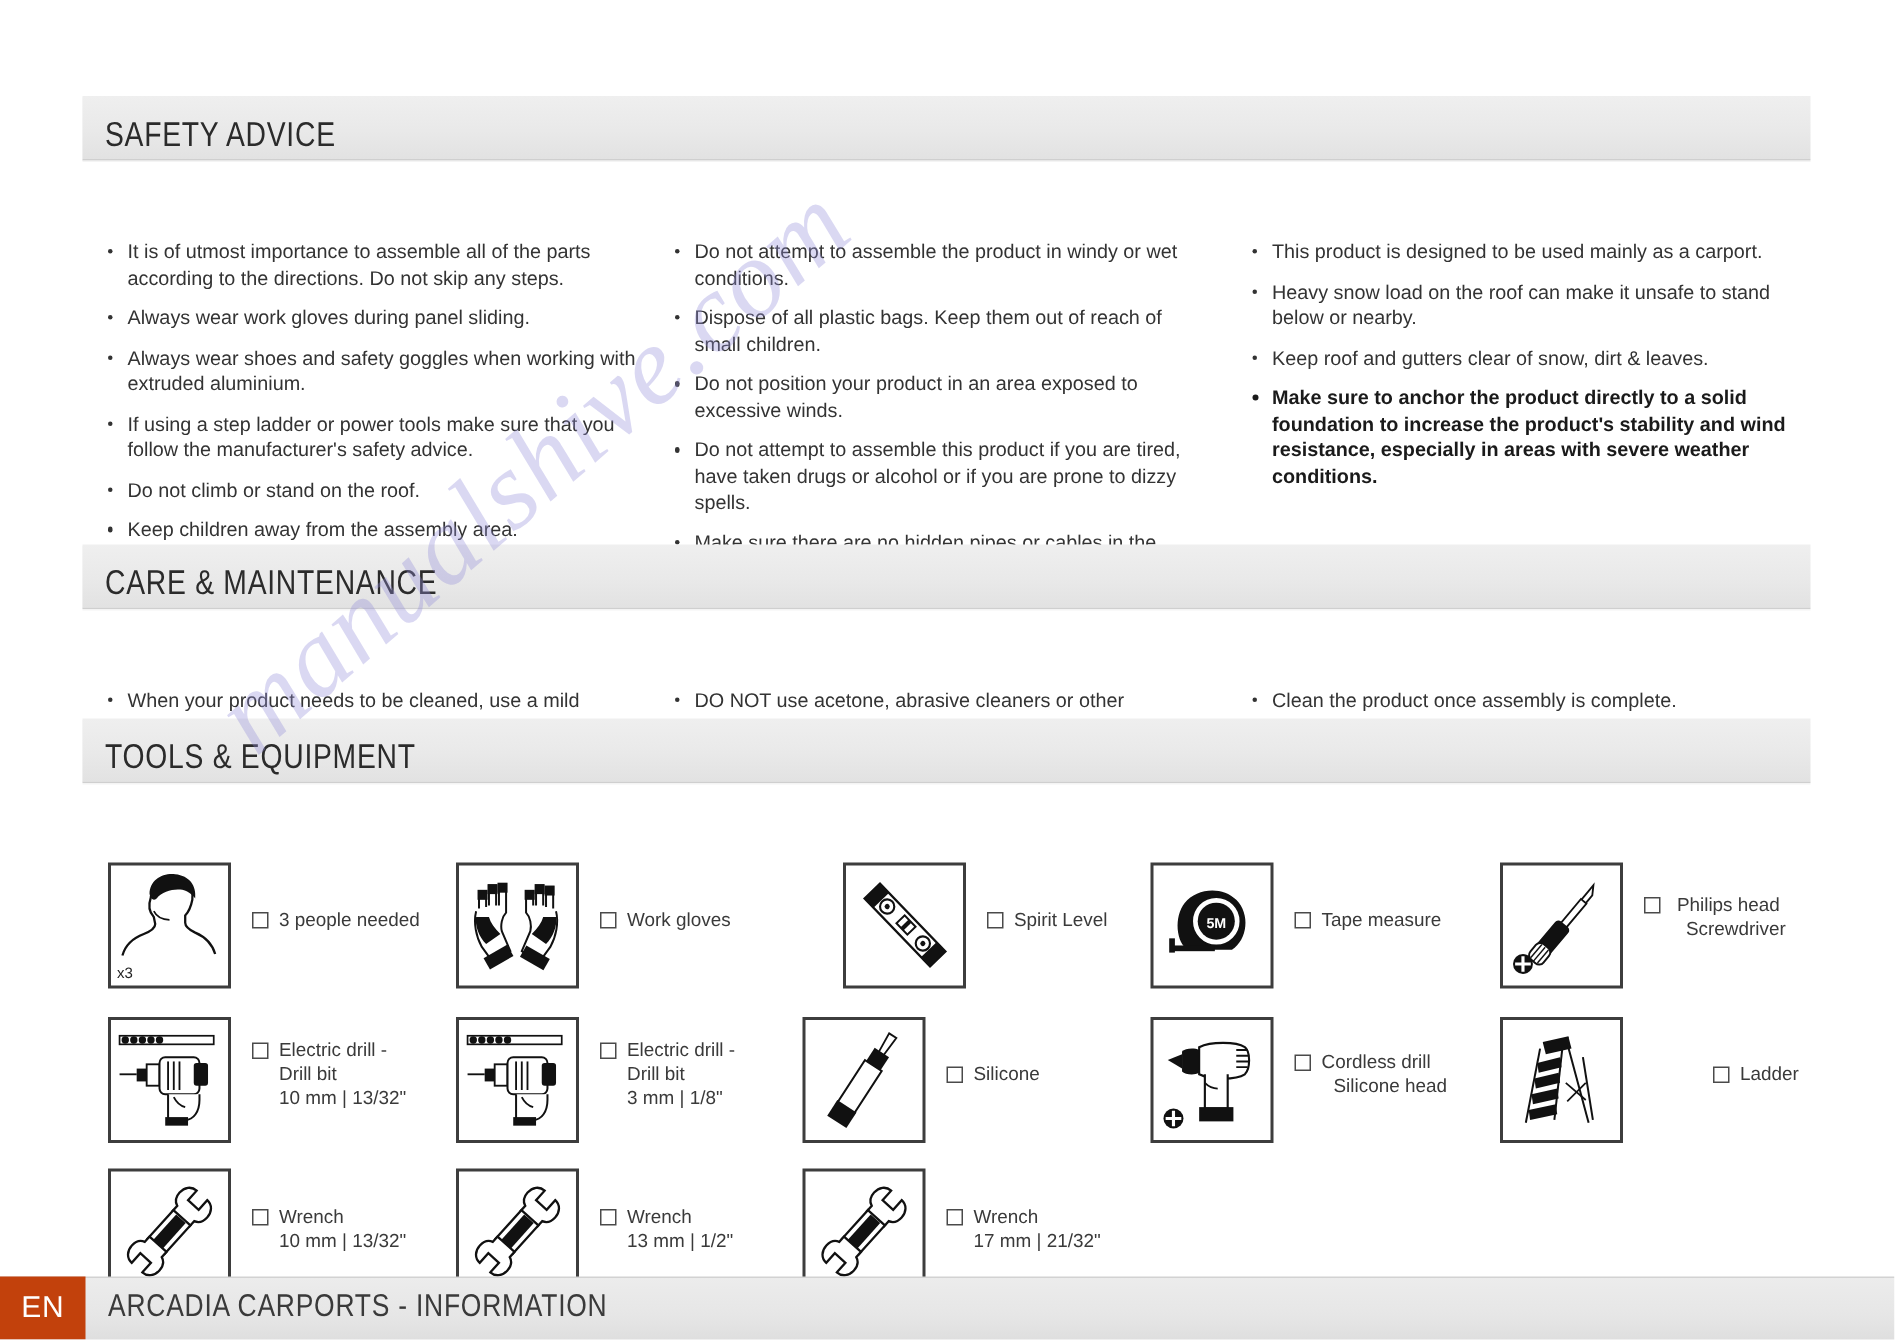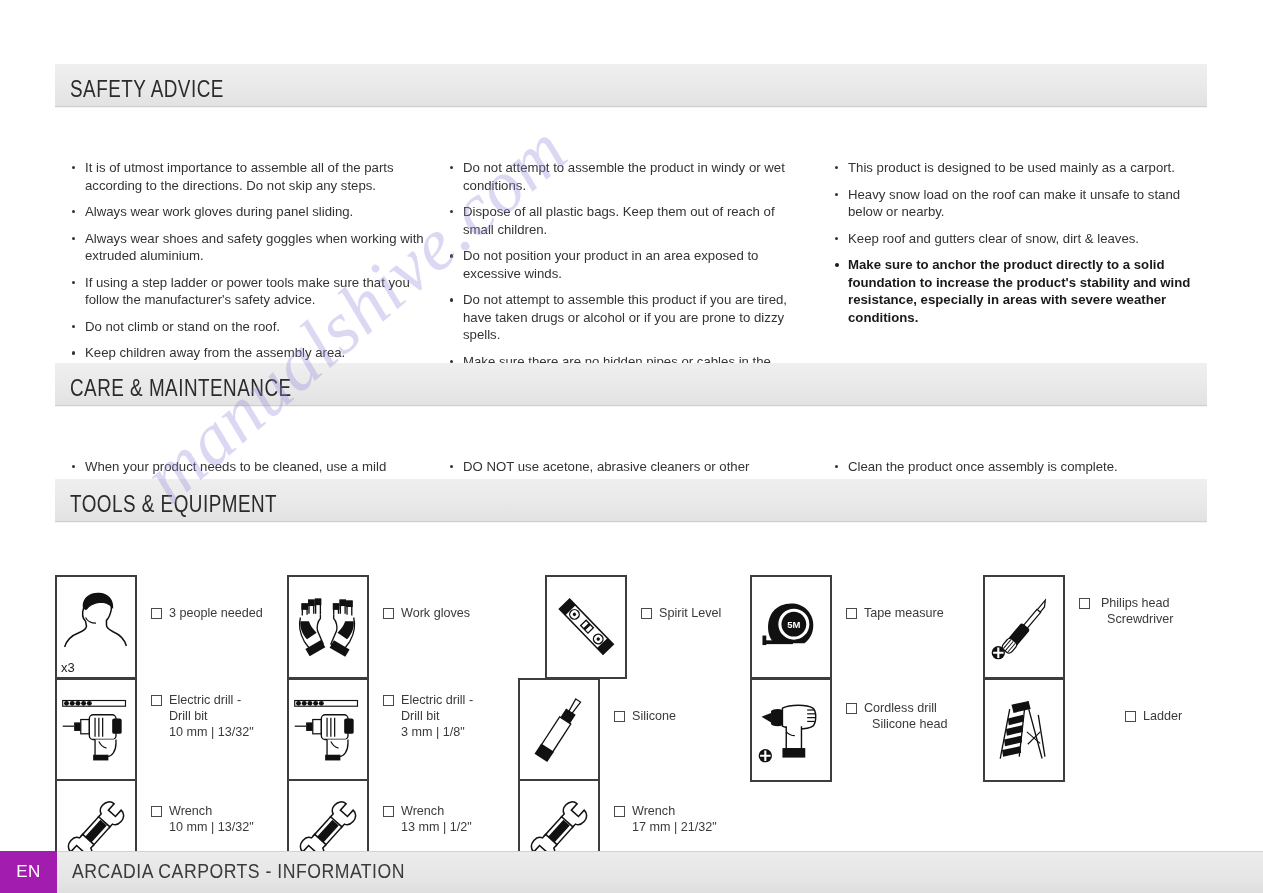--- a/index.html
+++ b/index.html
@@ -120,26 +120,27 @@
   .tools-area {
     position: relative;
   }
   .tool {
     position: absolute;
     display: flex;
     align-items: flex-start;
   }
   .tool-box {
     width: 82px;
-    height: 104px;
+    height: 84px;
     border: 2px solid #3d3d3d;
     background: #ffffff;
     position: relative;
     flex: none;
     box-sizing: border-box;
+    margin-left: 17px;
   }
   .tool-box svg { display: block; width: 100%; height: 100%; }
   .tool-label {
     display: flex;
     align-items: flex-start;
     margin-left: 14px;
     padding-top: 30px;
     font-size: 12.6px;
     line-height: 1.28;
     color: #3a3a3a;
@@ -152,21 +153,21 @@
     margin-top: 3px;
     flex: none;
     background: #fff;
   }
   .tool-label .txt { display: block; }
   .tool-label .txt span { display: block; }
   .xcount {
     position: absolute;
     left: 4px;
     bottom: 2px;
-    font-size: 13px;
+    font-size: 10px;
     color: #222;
     font-family: "Liberation Sans", sans-serif;
   }
 
   
   #footer {
     position: absolute;
     left: 0;
     top: 851px;
     width: 1263px;
@@ -177,24 +178,24 @@
     position: absolute;
     left: 0; top: 0;
     width: 1263px; height: 42px;
     background: linear-gradient(to bottom, #ececec 0%, #e6e6e6 60%, #dedede 100%);
     border-top: 1px solid #d2d2d2;
   }
   #footer .lang {
     position: absolute;
     left: 0; top: 0;
     width: 57px; height: 42px;
-    background: #a21caf;
+    background: #c2410c;
     color: #ffffff;
     font-family: "Liberation Sans Narrow", "Liberation Sans", sans-serif;
-    font-size: 17px;
+    font-size: 20px;
     letter-spacing: 0.5px;
     display: flex;
     align-items: center;
     justify-content: center;
   }
   #footer .ftitle {
     position: absolute;
     left: 72px;
     top: 8px;
     font-family: "Liberation Sans Narrow", "Liberation Sans", sans-serif;

